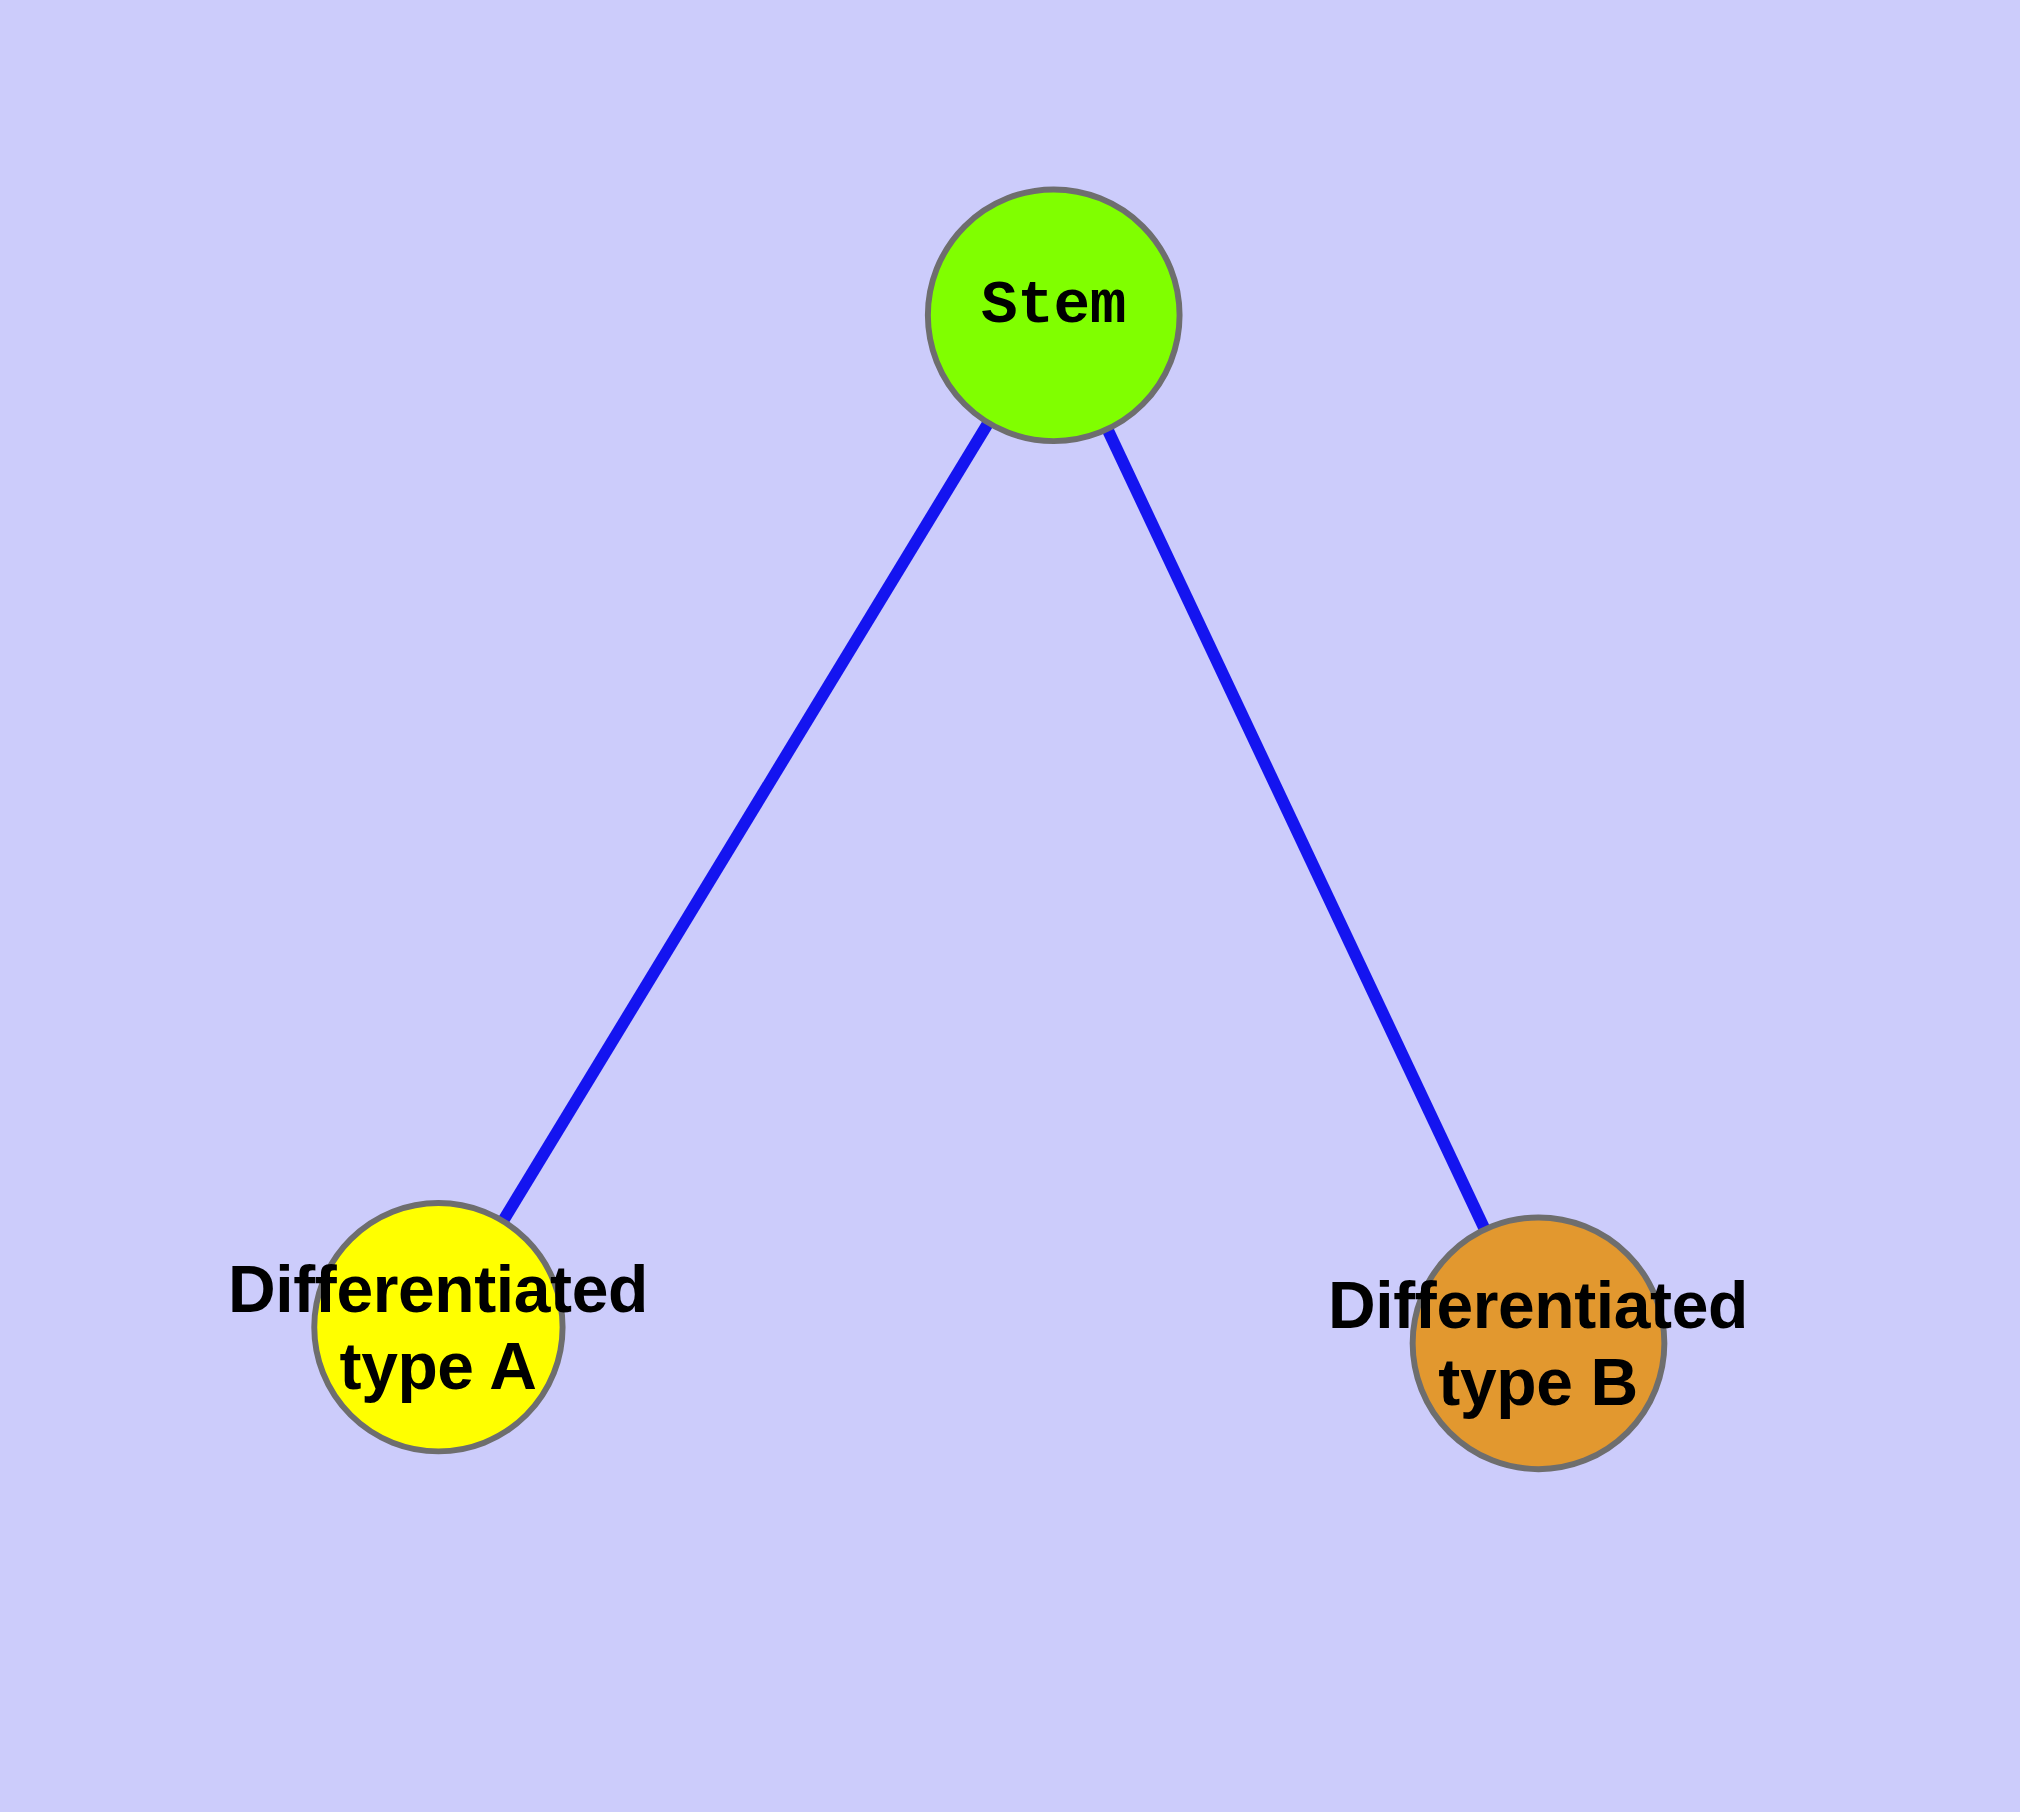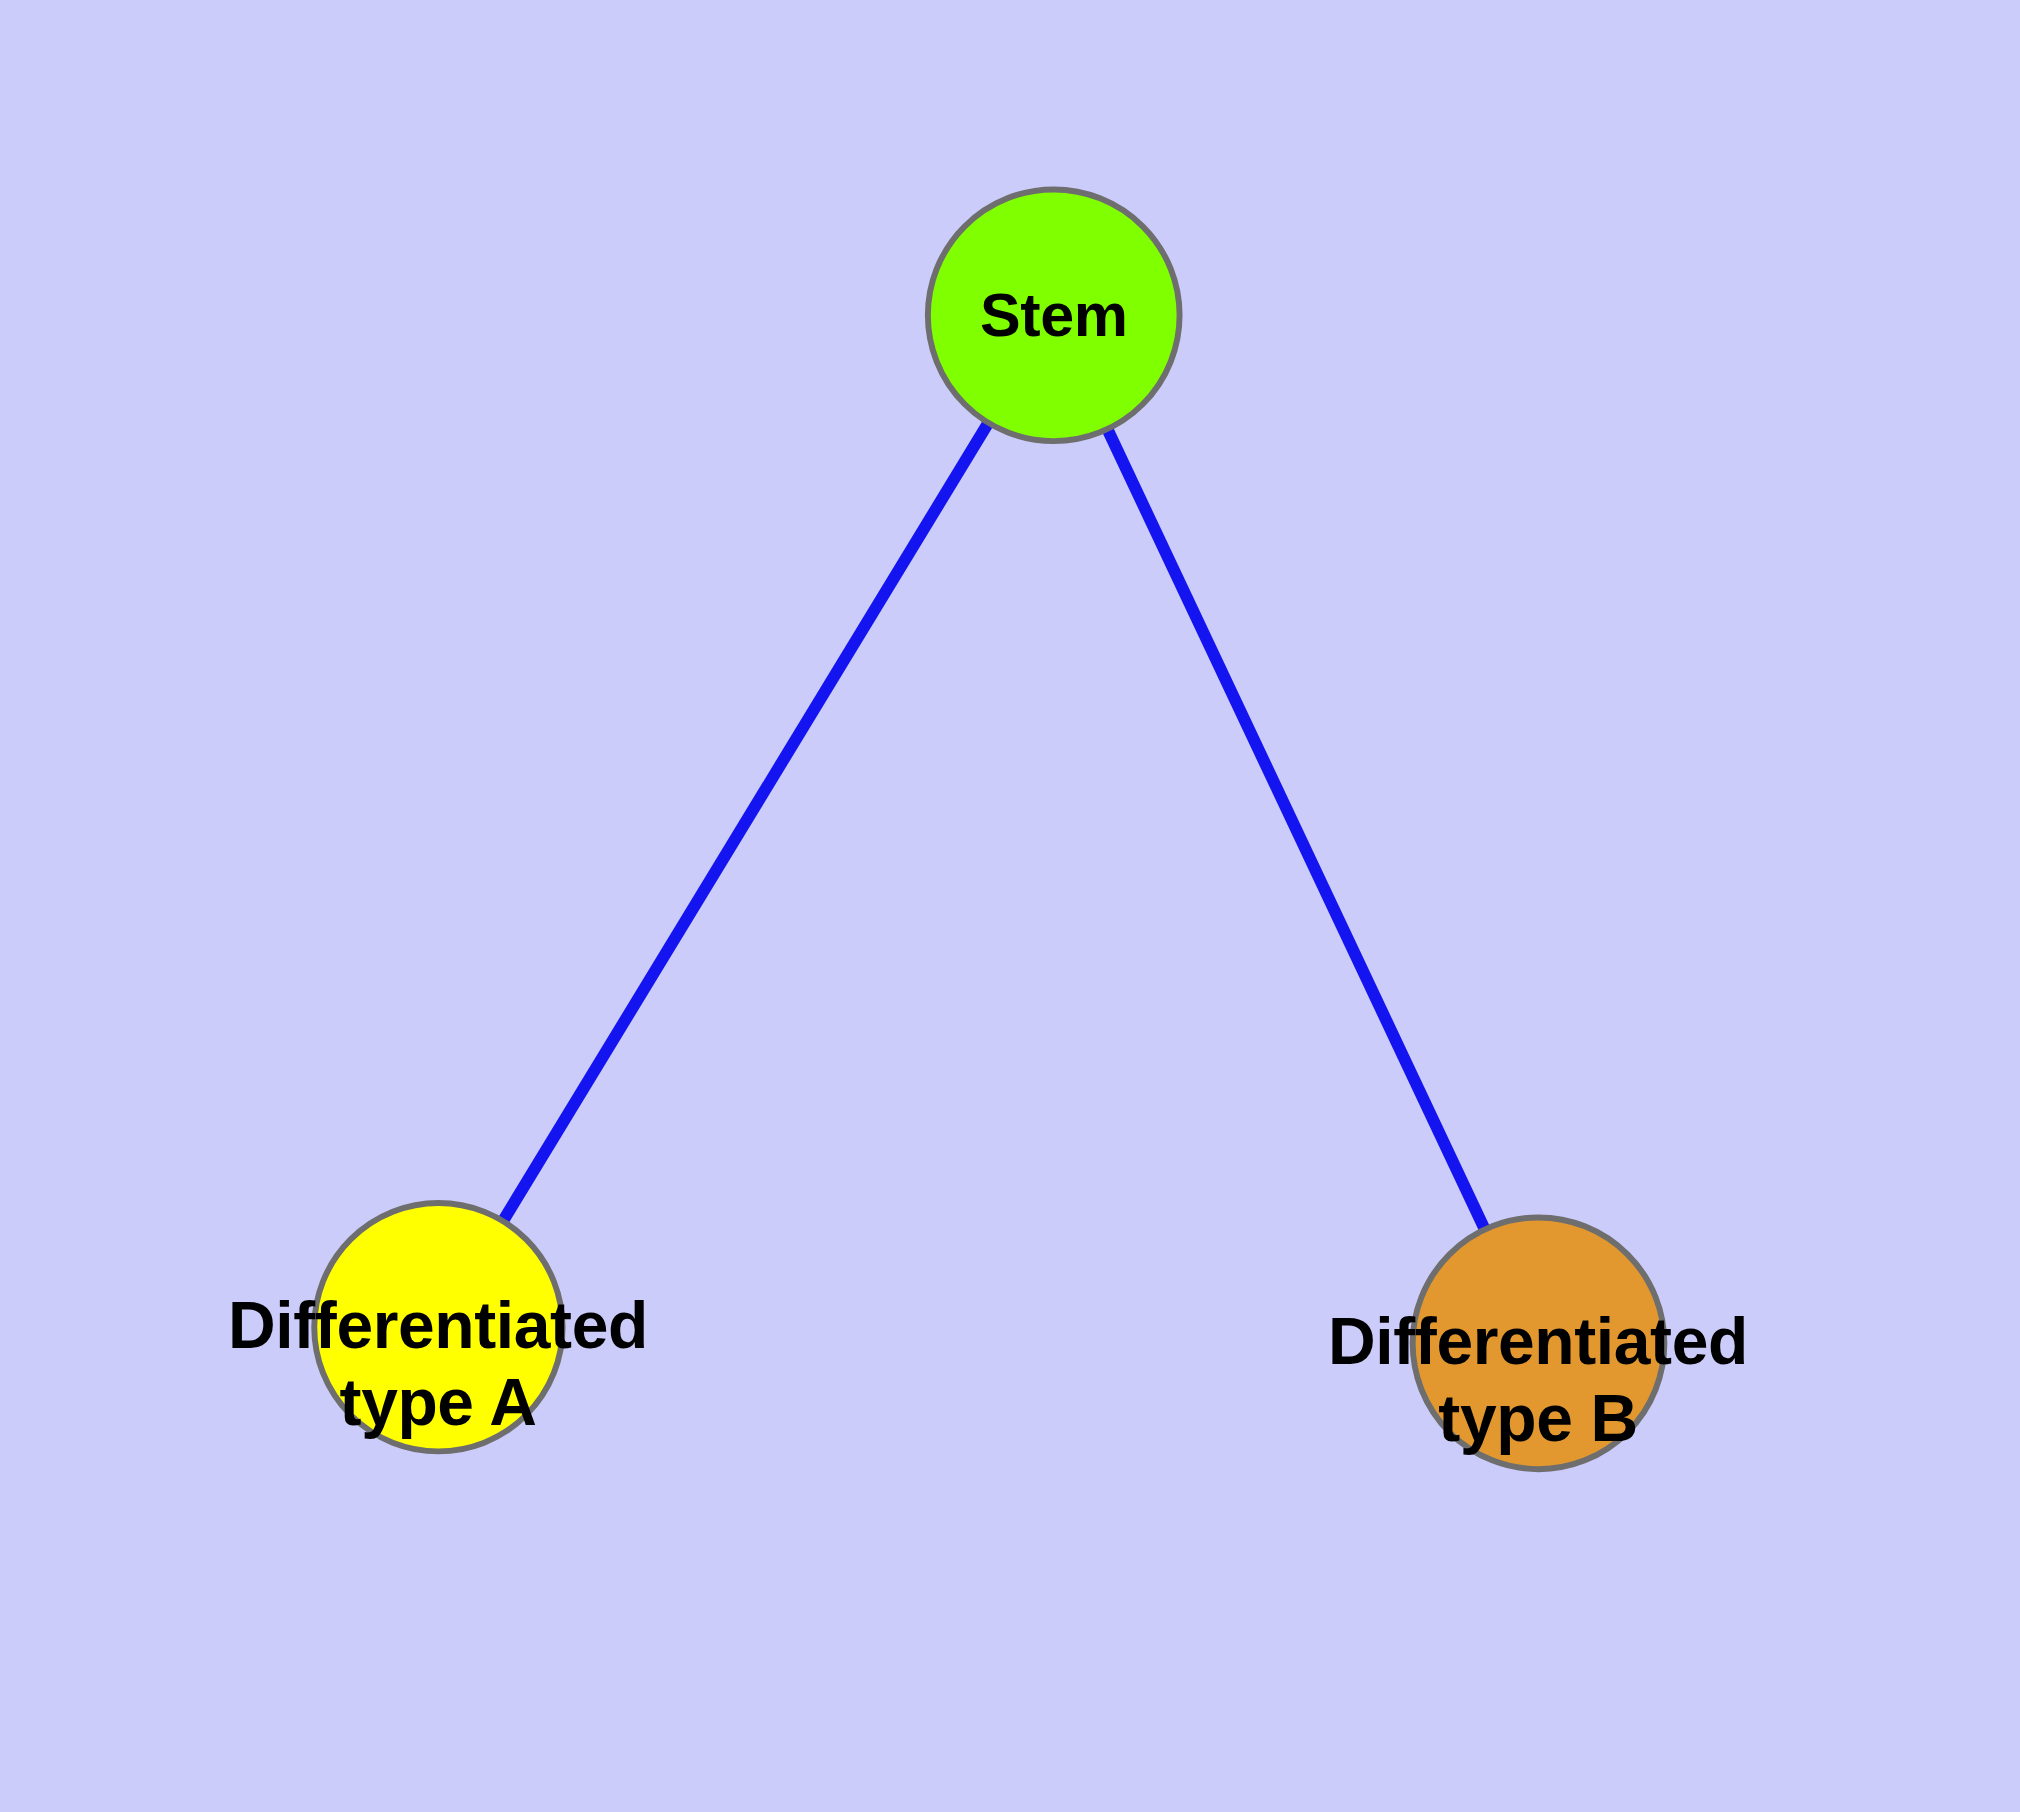--- a/index.html
+++ b/index.html
@@ -35,21 +35,20 @@
     line-height: 1.16;
     white-space: pre-line;
     letter-spacing: -0.4px;
     pointer-events: none;
   }
   #label-stem {
     font-size: 61px;
   }
   #label-diff-a, #label-diff-b {
     font-size: 66px;
-    margin-top: 36px;
   }
 </style>
 </head>
 <body>
 
 <div id="canvas" style="width: 2021px; height: 1812px;">
 
   <div id="bg" style="background: rgb(204, 204, 251);"></div>
 
   <svg id="graph-svg" viewBox="0 0 2384 2138" xmlns="http://www.w3.org/2000/svg">
@@ -57,21 +56,21 @@
         <line x1="1170.264645675297" y1="491.6226075257512" x2="588.6962778343501" y2="1448.0862868674737" stroke="#1414F0" stroke-width="14" stroke-linecap="butt"></line>
         <line x1="1302.7121136572093" y1="498.6272620038375" x2="1755.2878863427907" y2="1458.3727379961624" stroke="#1414F0" stroke-width="14" stroke-linecap="butt"></line>
       </g>
     <g id="node-layer">
         <circle cx="1243" cy="372" r="148.5" fill="#80FF00" stroke="#6E6E6E" stroke-width="7"></circle>
         <circle cx="517" cy="1566" r="146.5" fill="#FFFF00" stroke="#6E6E6E" stroke-width="7"></circle>
         <circle cx="1815" cy="1585" r="148.5" fill="#E2982F" stroke="#6E6E6E" stroke-width="7"></circle>
       </g>
   </svg>
 
-  <div class="node-label" id="label-stem" style="font-size: 61px; left: 980px; top: 280px; width: 147px; visibility: visible; display: inline-block;">Stem</div>
+  <div class="node-label" id="label-stem" style="font-size: 61px; left: 980px; top: 271px; width: 147px; visibility: visible; display: inline-block; font-family: Liberation Mono, monospace;">Stem</div>
 
   <div class="node-label" id="label-diff-a" style="font-size: 66px; left: 228px; top: 1251px; width: 420px; visibility: visible; display: inline-block;">Differentiated
 type A</div>
 
   <div class="node-label" id="label-diff-b" style="font-size: 66px; left: 1328px; top: 1267px; width: 420px; visibility: visible; display: inline-block;">Differentiated
 type B</div>
 
 </div>
 
 

